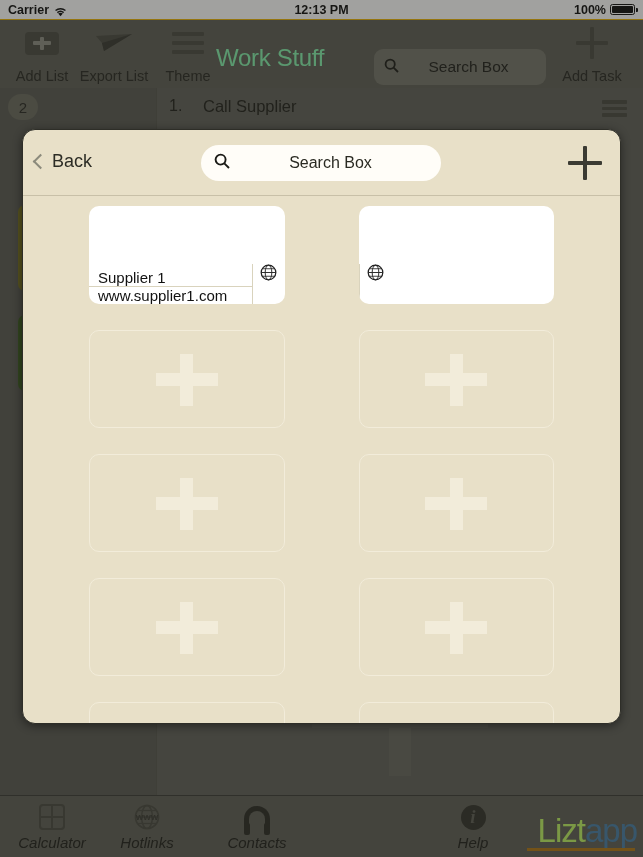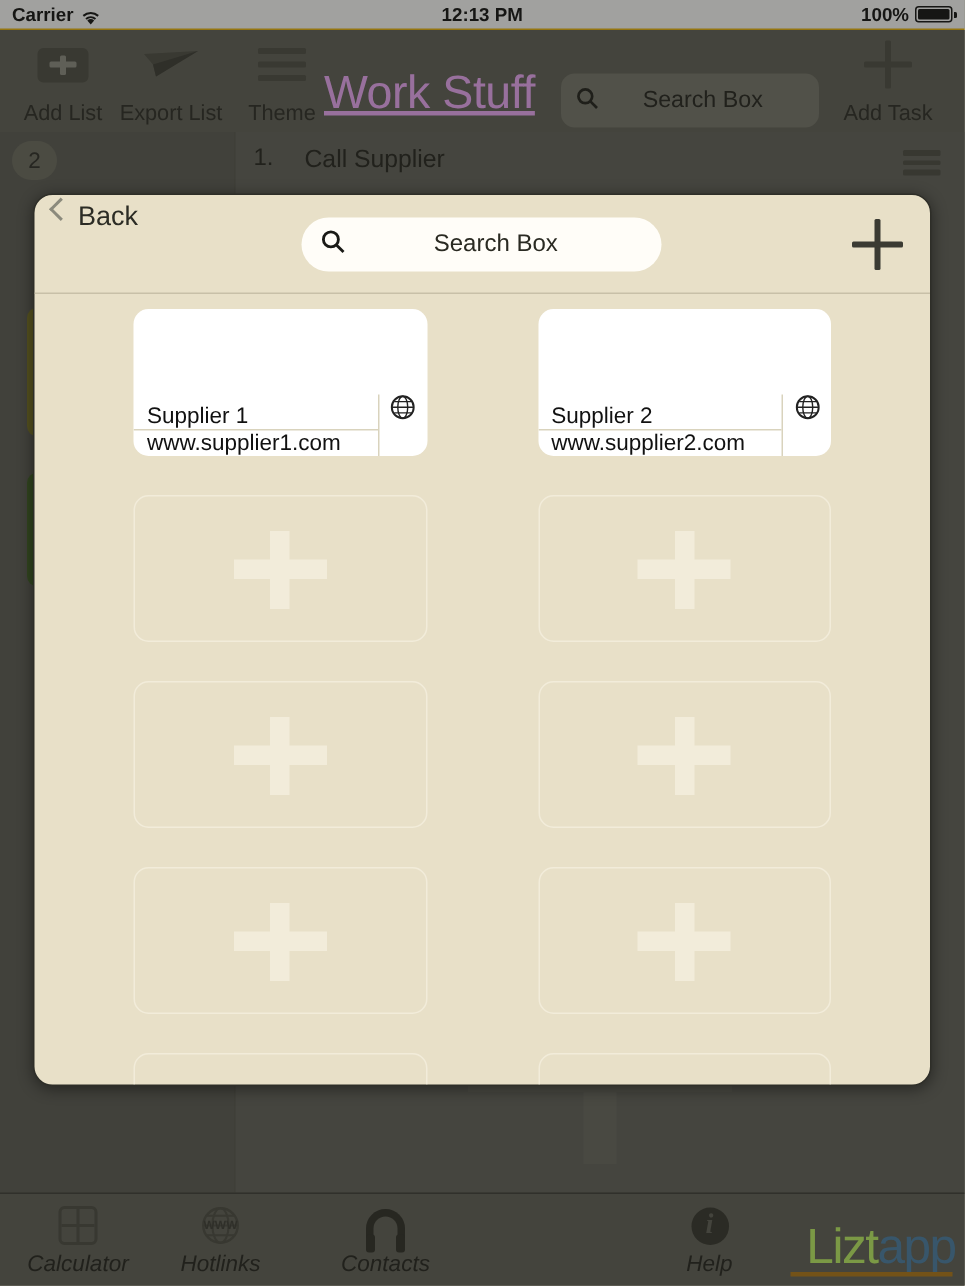--- a/index.html
+++ b/index.html
@@ -46,21 +46,21 @@
     content:""; position:absolute; background:#8e8e84; border-radius: 1px;
   }
   .ic-addlist::before { left: 50%; top: 5px; width: 3.4px; height: 13px; margin-left:-1.7px; }
   .ic-addlist::after { top: 50%; left: 8px; width: 18px; height: 3.4px; margin-top:-1.7px; }
 
   .ic-theme { width: 32px; height: 22px; display:flex; flex-direction: column; justify-content: space-between; }
   .ic-theme span { display:block; height: 4.3px; background: #4c4c44; border-radius: 1px; }
 
   .app-title {
     position: absolute; left: 216px; top: 24px;
-    font-size: 31px; color: #f0abfc; letter-spacing: -0.3px; text-decoration: underline;
+    font-size: 24px; color: #86efac; letter-spacing: -0.3px;
   }
   .tb-search {
     position: absolute; left: 374px; top: 29px; width: 172px; height: 36px;
     background: #75756b; border-radius: 9px; display: flex; align-items: center;
   }
   .tb-search .q { margin-left: 10px; color: #20201b; font-size: 15px; font-weight: bold; }
   .tb-search .ph { flex: 1; text-align: center; color: #23231e; font-size: 15.5px; padding-right: 8px; }
 
   .ic-addtask { width: 38px; height: 34px; position: relative; }
   .ic-addtask::before, .ic-addtask::after { content:""; position:absolute; background:#4c4c44; border-radius:1px; }
@@ -126,21 +126,21 @@
 
   
   #modal {
     position: absolute; left: 22px; top: 129px; width: 599px; height: 595px;
     background: #e8e0c8; border-radius: 13px;
     border: 1px solid #2e2e28;
     box-shadow: 0 2px 10px rgba(0,0,0,.45);
     overflow: hidden;
   }
   .modal-head { position: relative; height: 66px; border-bottom: 1px solid #c8c0a8; }
-  .back-btn { position: absolute; left: 12px; top: 4px; display: flex; gap: 6px; color:#3c3c34; }
+  .back-btn { position: absolute; left: 12px; top: 21px; display: flex; align-items: center; gap: 6px; color:#3c3c34; }
   .chev { width: 11px; height: 11px; border-left: 2.4px solid #8b8a7c; border-bottom: 2.4px solid #8b8a7c; transform: rotate(45deg); }
   .back-label { font-size: 18px; color: #2c2c25; }
   .modal-search {
     position: absolute; left: 200px; top: 145px; width: 240px; height: 36px;
     background: #fffdf8; border-radius: 18px; display:flex; align-items:center;
   }
   #modal .modal-search { top: 15px; left: 178px; }
   .modal-search .q { margin-left: 13px; color: #1a1a16; font-size: 16px; font-weight: bold; }
   .modal-search .ph { flex:1; text-align:center; padding-right: 10px; color: #2a2a22; font-size: 16px; }
   .add-btn { position: absolute; right: 18px; top: 16px; width: 34px; height: 34px; }
@@ -343,24 +343,20 @@
             <span><svg class="globe" viewBox="0 0 20 20">
                 <circle cx="10" cy="10" r="8.6" fill="none" stroke="#222" stroke-width="1.5"></circle>
                 <ellipse cx="10" cy="10" rx="3.9" ry="8.6" fill="none" stroke="#222" stroke-width="1.1"></ellipse>
                 <line x1="1.4" y1="10" x2="18.6" y2="10" stroke="#222" stroke-width="1.1"></line>
                 <line x1="3.4" y1="5.6" x2="16.6" y2="5.6" stroke="#222" stroke-width="1"></line>
                 <line x1="3.4" y1="14.4" x2="16.6" y2="14.4" stroke="#222" stroke-width="1"></line>
               </svg></span>
           </div>
         </div>
         <div class="card filled">
-          <div class="main">
-            <div class="name">Supplier 2</div>
-            <div class="url">www.supplier2.com</div>
-          </div>
           <div class="side">
             <span><svg class="globe" viewBox="0 0 20 20">
                 <circle cx="10" cy="10" r="8.6" fill="none" stroke="#222" stroke-width="1.5"></circle>
                 <ellipse cx="10" cy="10" rx="3.9" ry="8.6" fill="none" stroke="#222" stroke-width="1.1"></ellipse>
                 <line x1="1.4" y1="10" x2="18.6" y2="10" stroke="#222" stroke-width="1.1"></line>
                 <line x1="3.4" y1="5.6" x2="16.6" y2="5.6" stroke="#222" stroke-width="1"></line>
                 <line x1="3.4" y1="14.4" x2="16.6" y2="14.4" stroke="#222" stroke-width="1"></line>
               </svg></span>
           </div>
         </div>

